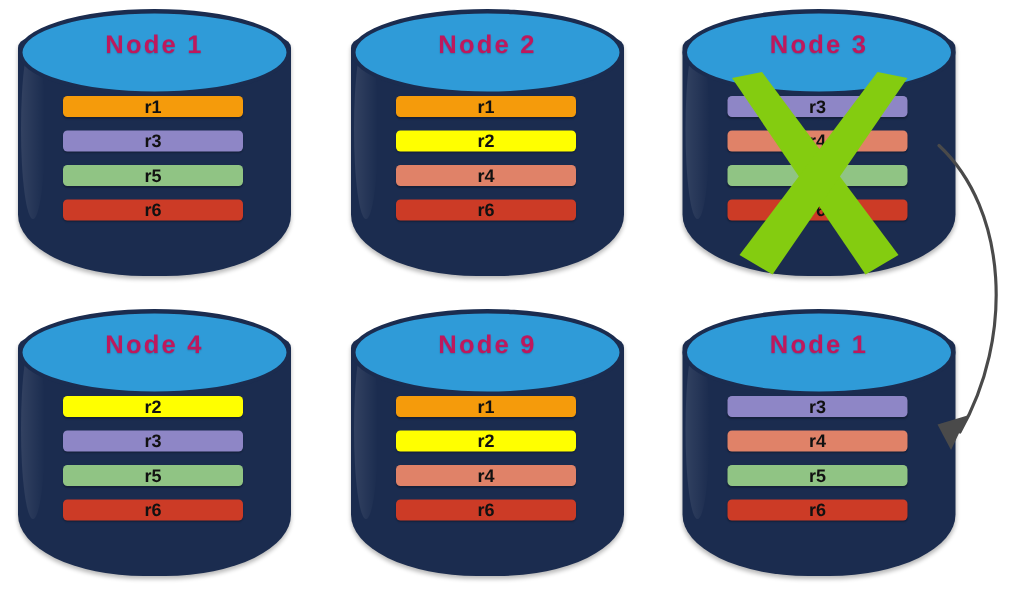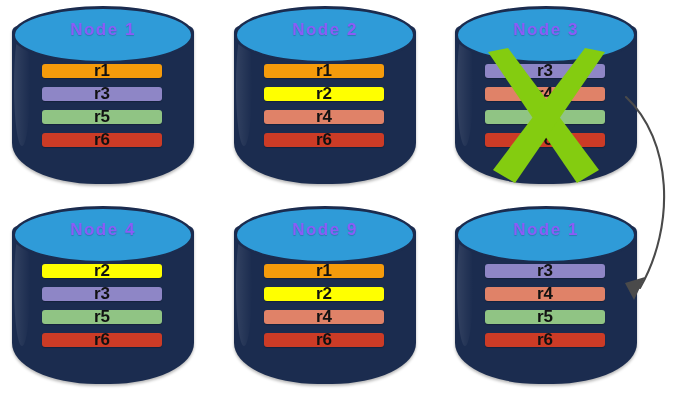--- a/index.html
+++ b/index.html
@@ -54,41 +54,41 @@
     border: 3px solid #1b2c4f;
     box-sizing: border-box;
     border-radius: 50%;
   }
   .node-title {
     position: absolute;
     left: 0;
     top: 14px;
     width: 182px;
     text-align: center;
-    color: #8b5cf6;
+    color: #be185d;
     font-size: 17px;
     font-weight: bold;
     letter-spacing: 1.5px;
     font-family: "Liberation Sans", sans-serif;
     text-shadow: 0 1px 1px rgba(0,0,0,0.18);
   }
   .bars {
     position: absolute;
     left: 30px;
     top: 58px;
     width: 120px;
   }
   .bar {
     position: relative;
     height: 14px;
     margin-bottom: 9px;
     border-radius: 3px;
     text-align: center;
     line-height: 14px;
-    font-size: 17px;
+    font-size: 12px;
     font-weight: bold;
     color: #111111;
     font-family: "Liberation Sans", sans-serif;
     box-shadow: 0 1px 1px rgba(0,0,0,0.25);
   }
   .xmark {
     position: absolute;
     pointer-events: none;
   }
   .arrow-layer {

